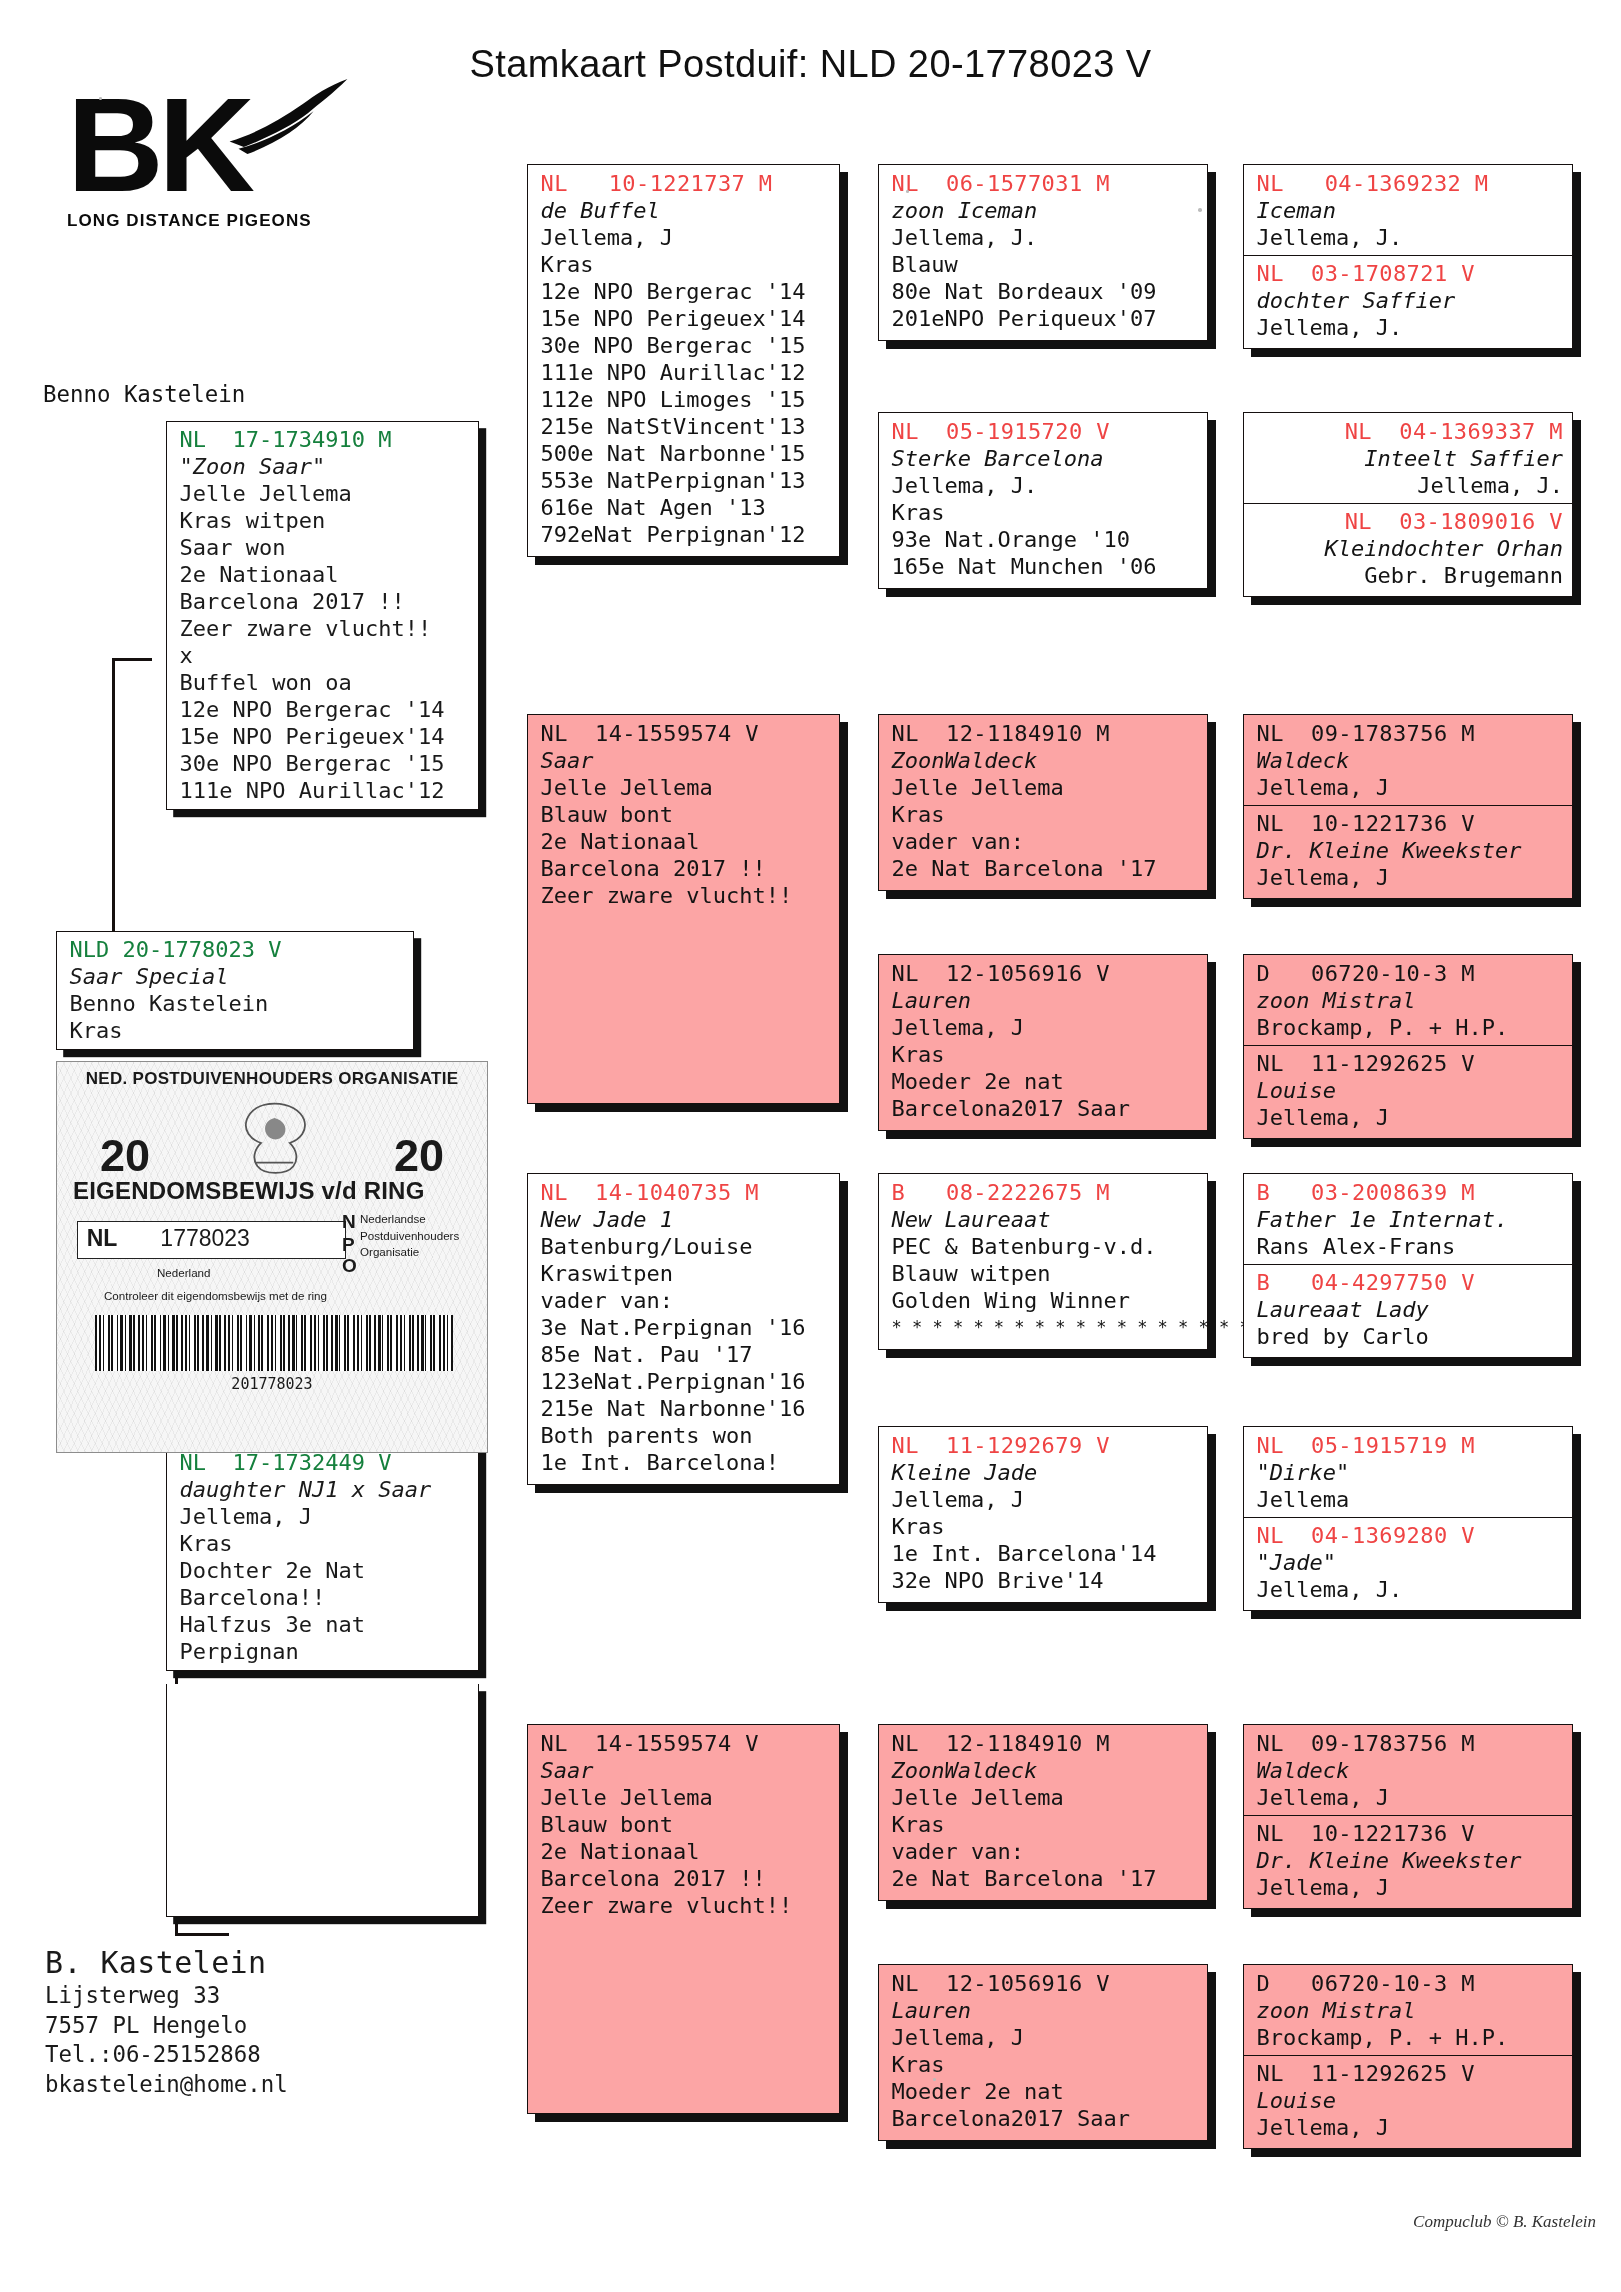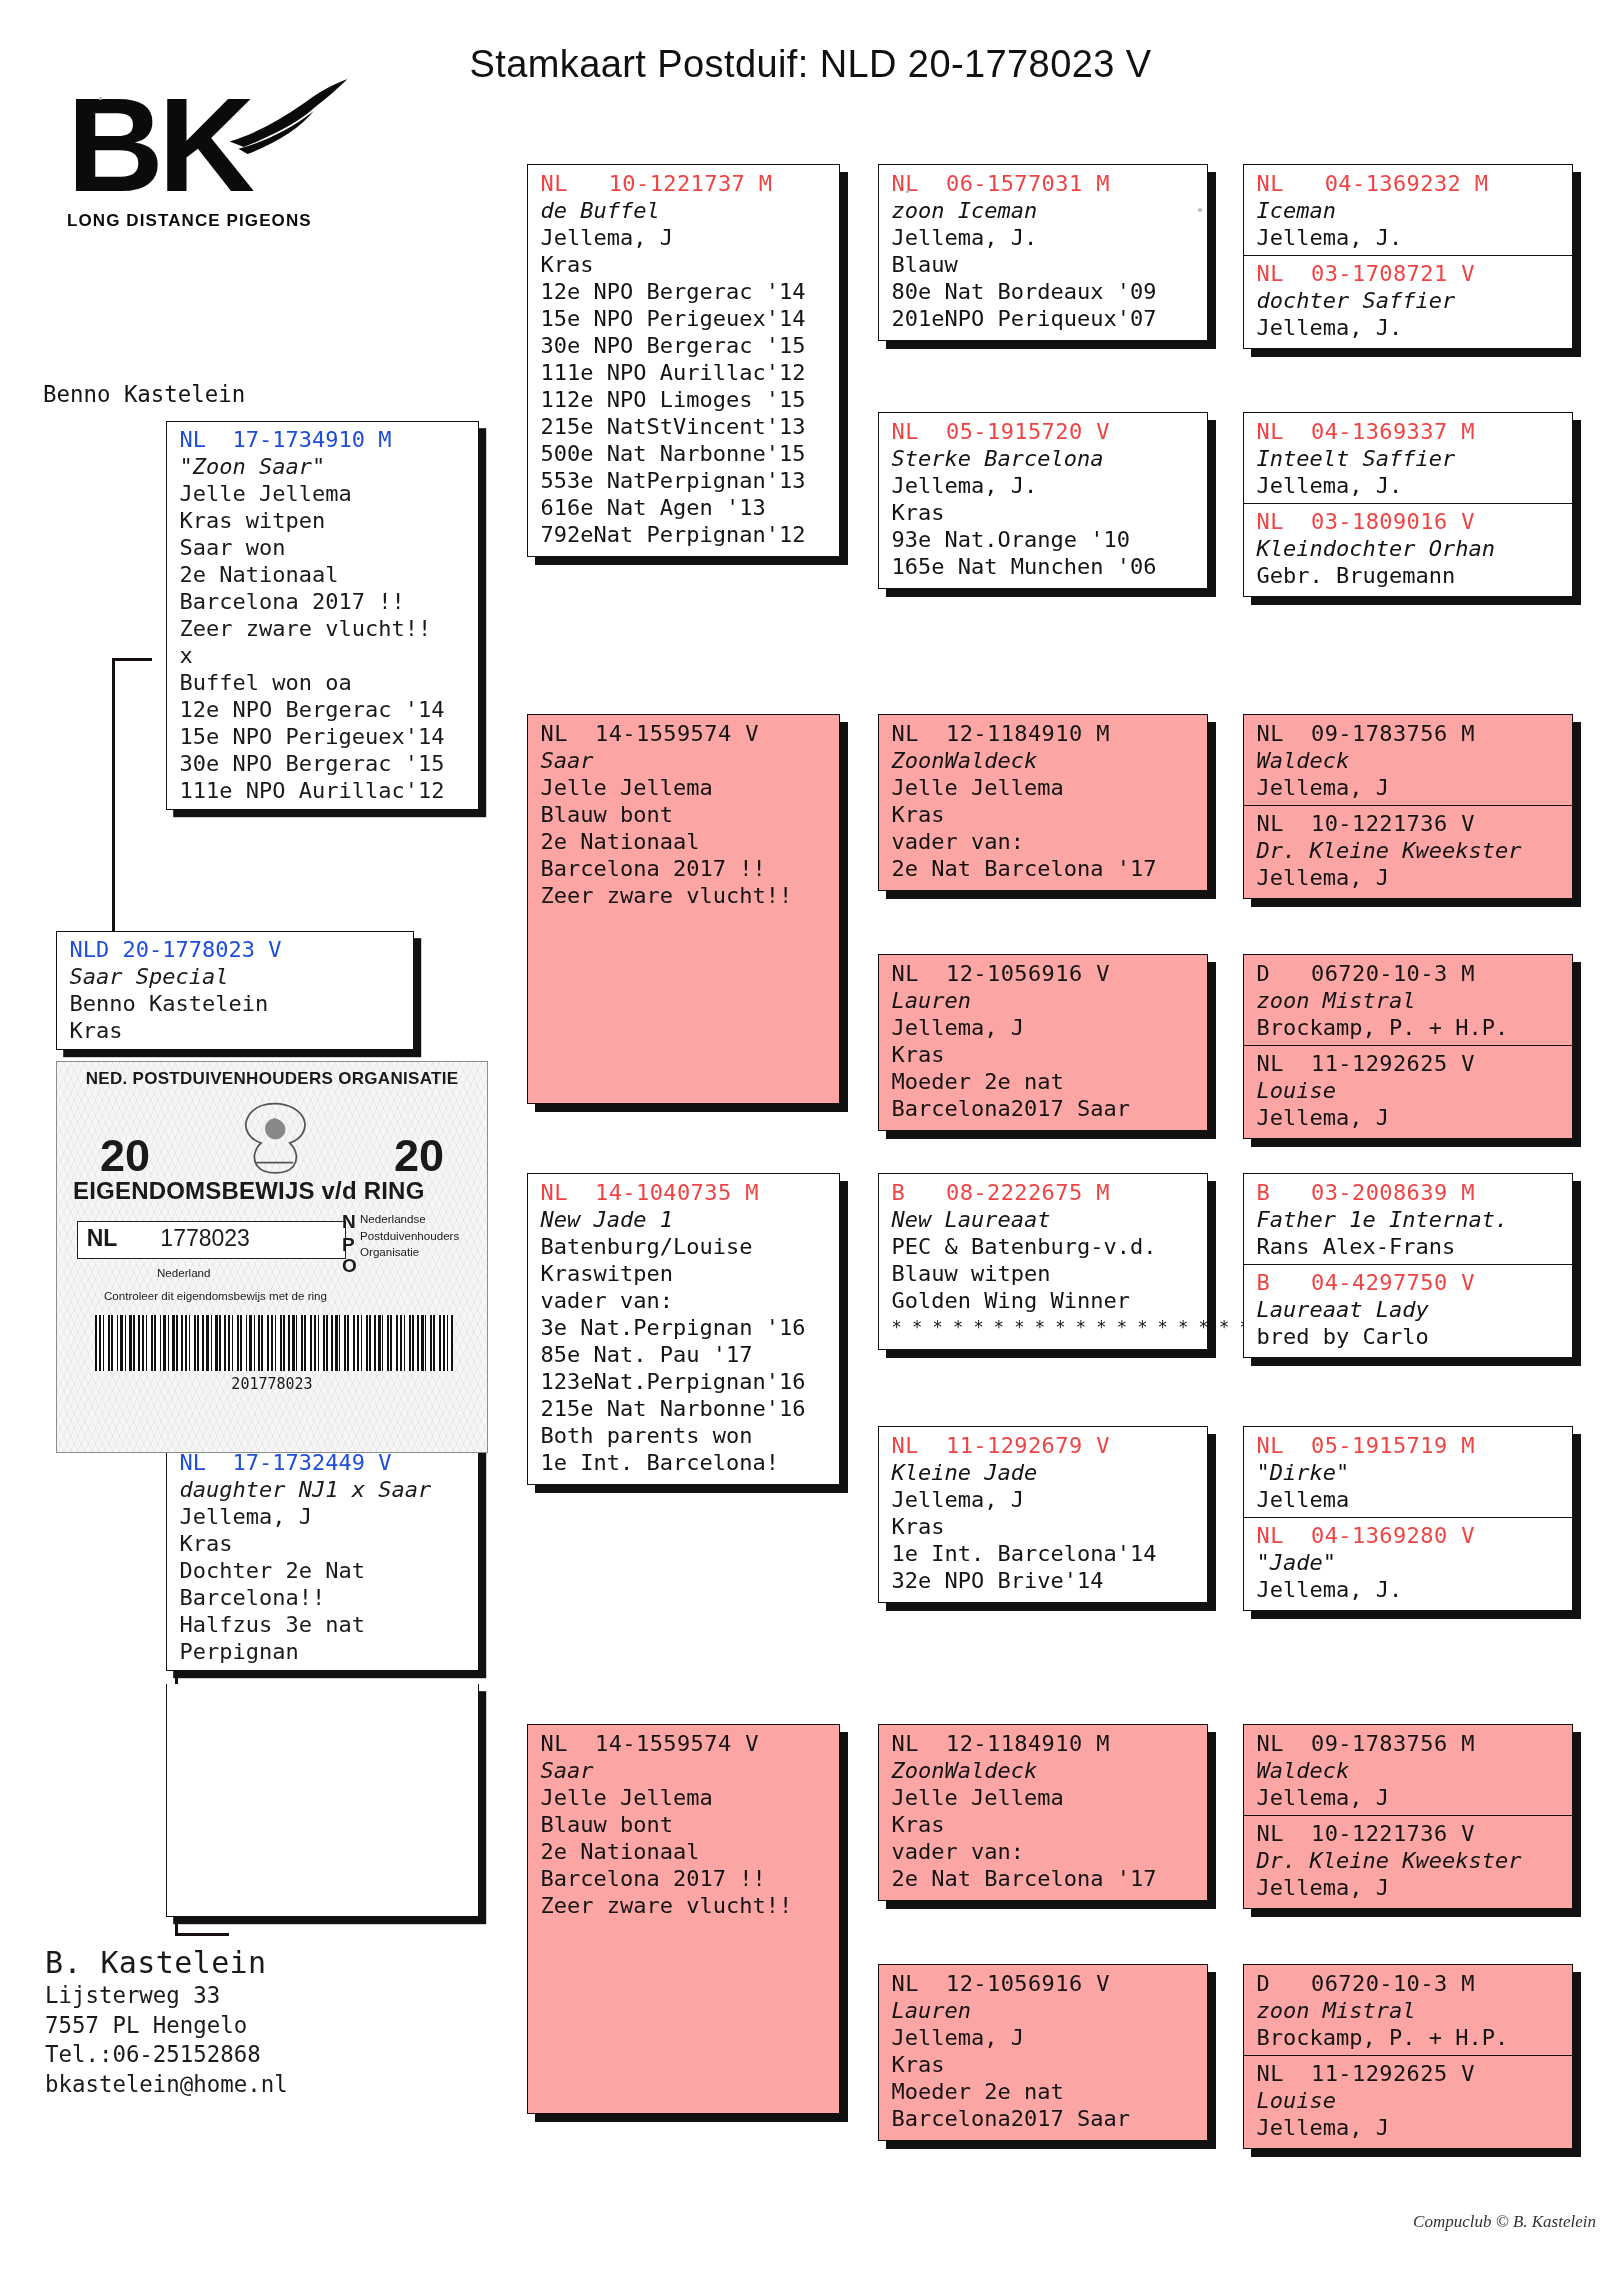--- a/index.html
+++ b/index.html
@@ -99,21 +99,21 @@
   .lbox {
     position: absolute;
     box-sizing: border-box;
     border: 1.8px solid #15100f;
     background: #fff;
     padding: 3.6px 9px 5.4px 12.5px;
     font-size: 22px;
     line-height: 27px;
     box-shadow: 7.2px 7.2px 0 #111;
   }
-  .lbox .ring { color: #1d4ed8; white-space: pre; }
+  .lbox .ring { color: #15803d; white-space: pre; }
   .lbox .nm { font-style: italic; white-space: pre; }
   .lbox .ln { white-space: pre; }
   
   .vline { position: absolute; width: 2.7px; background: #15100f; }
   .hline { position: absolute; height: 2.7px; background: #15100f; }
   
   .cert {
     position: absolute;
     left: 56px;
     top: 1061px;
@@ -437,21 +437,21 @@
   <div class="card" style="left:1243px; top:164px; width:330px;">
     <div class="ring">NL   04-1369232 M</div>
     <div class="nm">Iceman</div>
     <div class="ln">Jellema, J.</div>
     <div class="sep"></div>
     <div class="ring">NL  03-1708721 V</div>
     <div class="nm">dochter Saffier</div>
     <div class="ln">Jellema, J.</div>
   </div>
 
-  <div class="card" style="left:1243px; top:412px; width:330px;">
+  <div class="card" style="left:1243px; top:412px; width:330px;text-align:right;">
     <div class="ring">NL  04-1369337 M</div>
     <div class="nm">Inteelt Saffier</div>
     <div class="ln">Jellema, J.</div>
     <div class="sep"></div>
     <div class="ring">NL  03-1809016 V</div>
     <div class="nm">Kleindochter Orhan</div>
     <div class="ln">Gebr. Brugemann</div>
   </div>
 
   <div class="card pink" style="left:1243px; top:667px; width:330px;">

